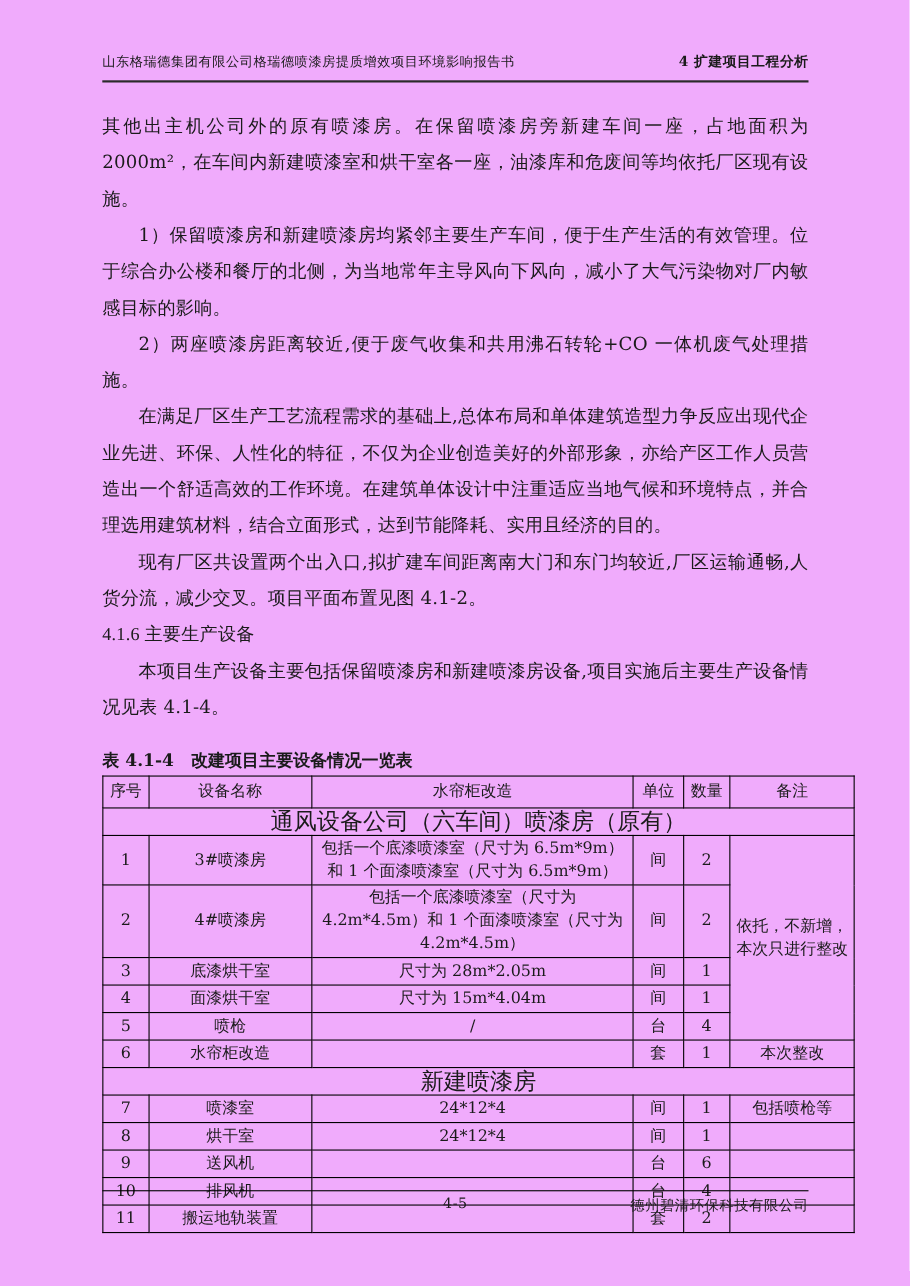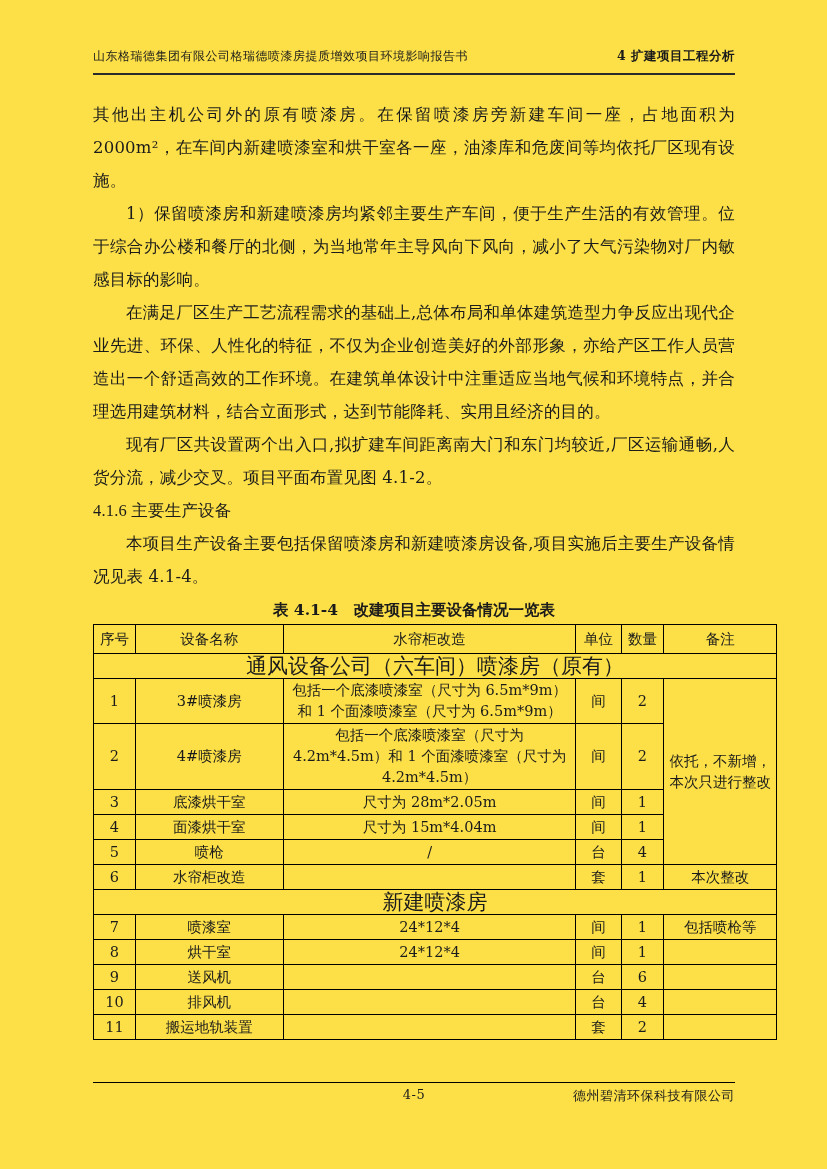--- a/index.html
+++ b/index.html
@@ -1,20 +1,20 @@
 <!DOCTYPE html>
 <html><head>
 <meta charset="utf-8">
 <style>
   html, body { margin: 0; padding: 0; background: #ffffff; }
   .page {
     position: relative;
     width: 827px;
     height: 1169px;
-    background: #fde047;
+    background: #f0abfc;
     color: #1b1b1b;
     font-family: "DejaVu Serif", "Liberation Serif", serif;
     overflow: hidden;
   }
 
   
   .header {
     position: absolute;
     top: 48px;
     left: 93px;
@@ -45,23 +45,23 @@
     font-weight: normal;
     letter-spacing: 0.2px;
   }
   .content p.indent { text-indent: 33px; }
   .section-heading { text-align: left; font-family: Liberation Serif, serif; }
 
   
   .table-title {
     font-size: 15.5px;
     font-weight: bold;
-    text-align: center;
+    text-align: left;
     line-height: 27px;
-    margin-top: 3px;
+    margin-top: 18px;
   }
   table.equip {
     width: 684px;
     border-collapse: collapse;
     table-layout: fixed;
     margin-top: 1px;
     font-size: 14.5px;
     border: 1.5px solid #000;
   }
   table.equip th, table.equip td {
@@ -111,20 +111,21 @@
 <div class="page">
 
   <div class="header">
     <span class="header-left">山东格瑞德集团有限公司格瑞德喷漆房提质增效项目环境影响报告书</span>
     <span class="header-right">4 扩建项目工程分析</span>
   </div>
 
   <div class="content">
     <p class="noindent">其他出主机公司外的原有喷漆房。在保留喷漆房旁新建车间一座，占地面积为 2000m²，在车间内新建喷漆室和烘干室各一座，油漆库和危废间等均依托厂区现有设施。</p>
     <p class="indent">1）保留喷漆房和新建喷漆房均紧邻主要生产车间，便于生产生活的有效管理。位于综合办公楼和餐厅的北侧，为当地常年主导风向下风向，减小了大气污染物对厂内敏感目标的影响。</p>
+    <p class="indent">2）两座喷漆房距离较近,便于废气收集和共用沸石转轮+CO 一体机废气处理措施。</p>
     <p class="indent">在满足厂区生产工艺流程需求的基础上,总体布局和单体建筑造型力争反应出现代企业先进、环保、人性化的特征，不仅为企业创造美好的外部形象，亦给产区工作人员营造出一个舒适高效的工作环境。在建筑单体设计中注重适应当地气候和环境特点，并合理选用建筑材料，结合立面形式，达到节能降耗、实用且经济的目的。</p>
     <p class="indent">现有厂区共设置两个出入口,拟扩建车间距离南大门和东门均较近,厂区运输通畅,人货分流，减少交叉。项目平面布置见图 4.1-2。</p>
     <h3 class="section-heading">4.1.6 主要生产设备</h3>
     <p class="indent">本项目生产设备主要包括保留喷漆房和新建喷漆房设备,项目实施后主要生产设备情况见表 4.1-4。</p>
 
     <div class="table-title">表 4.1-4　改建项目主要设备情况一览表</div>
 
     <table class="equip">
       <colgroup>
         <col style="width:39px">

